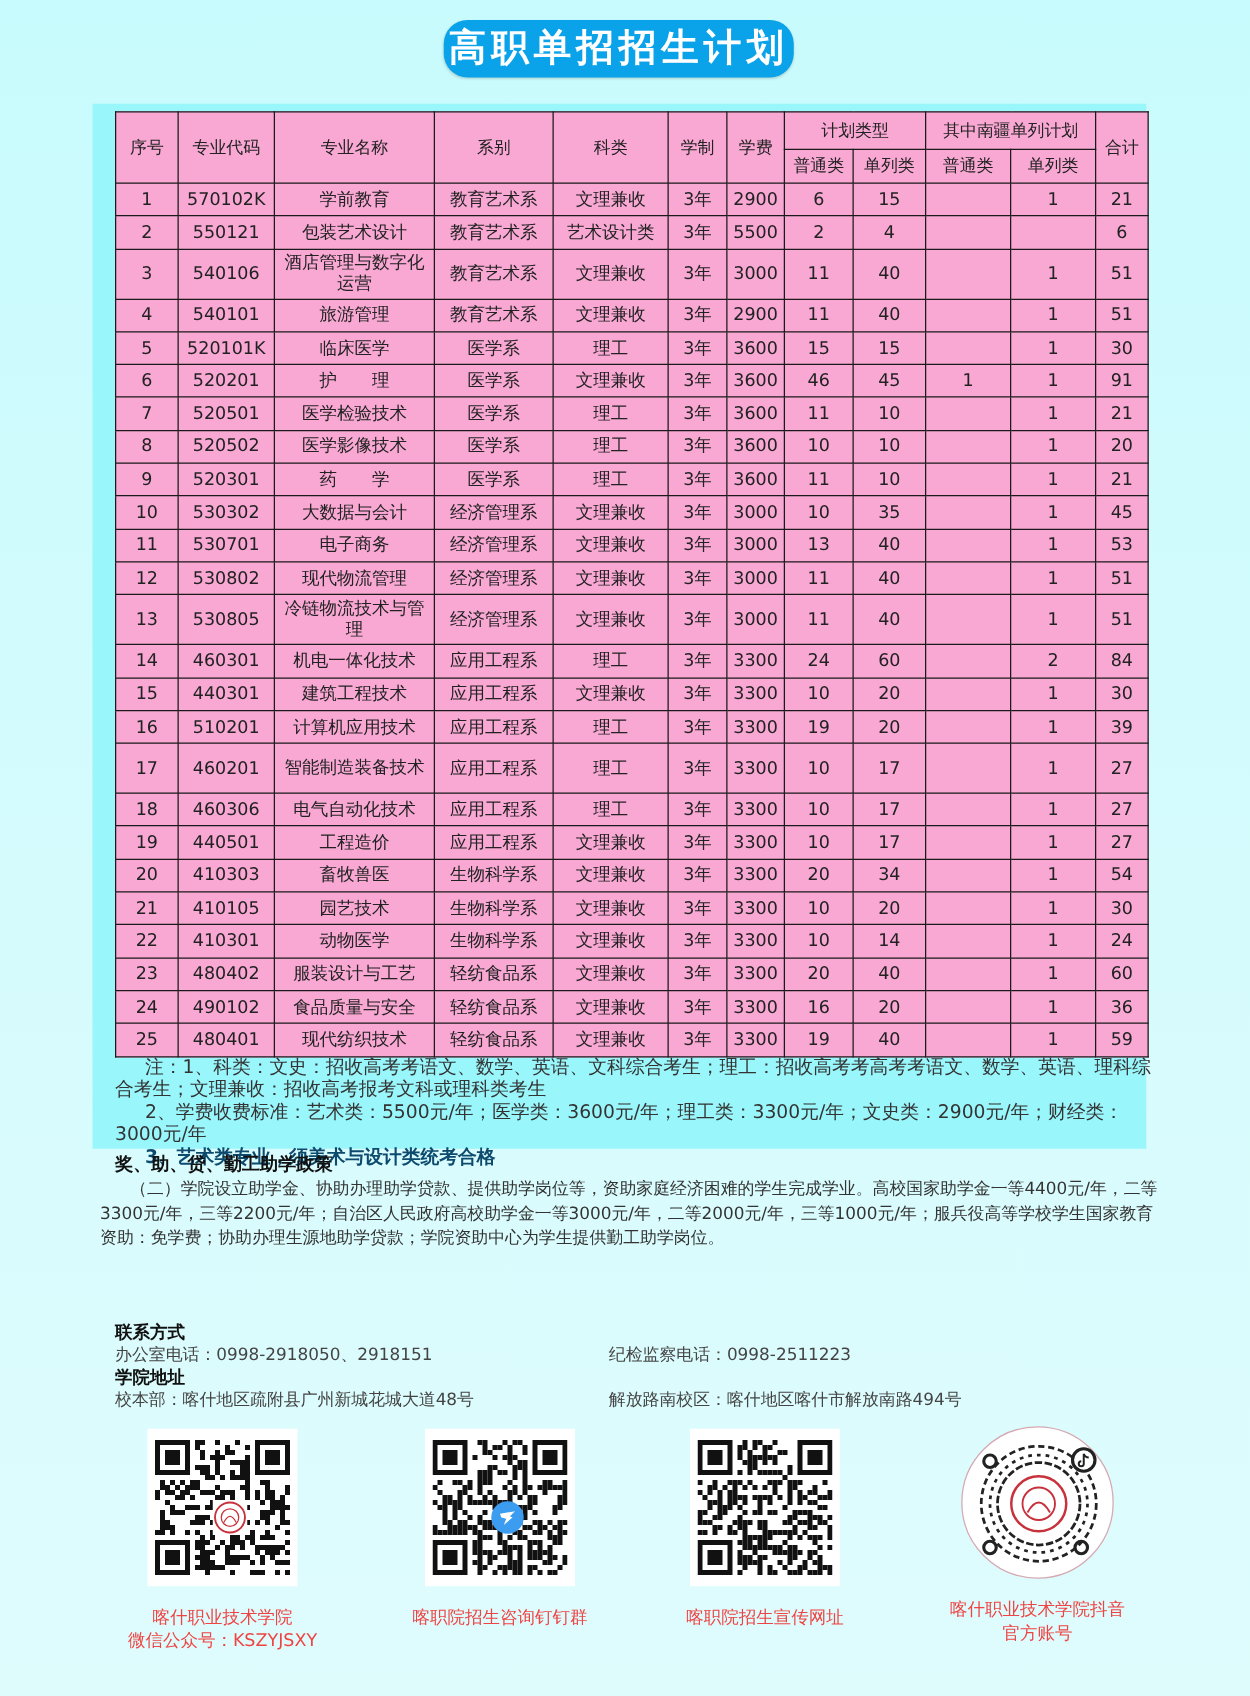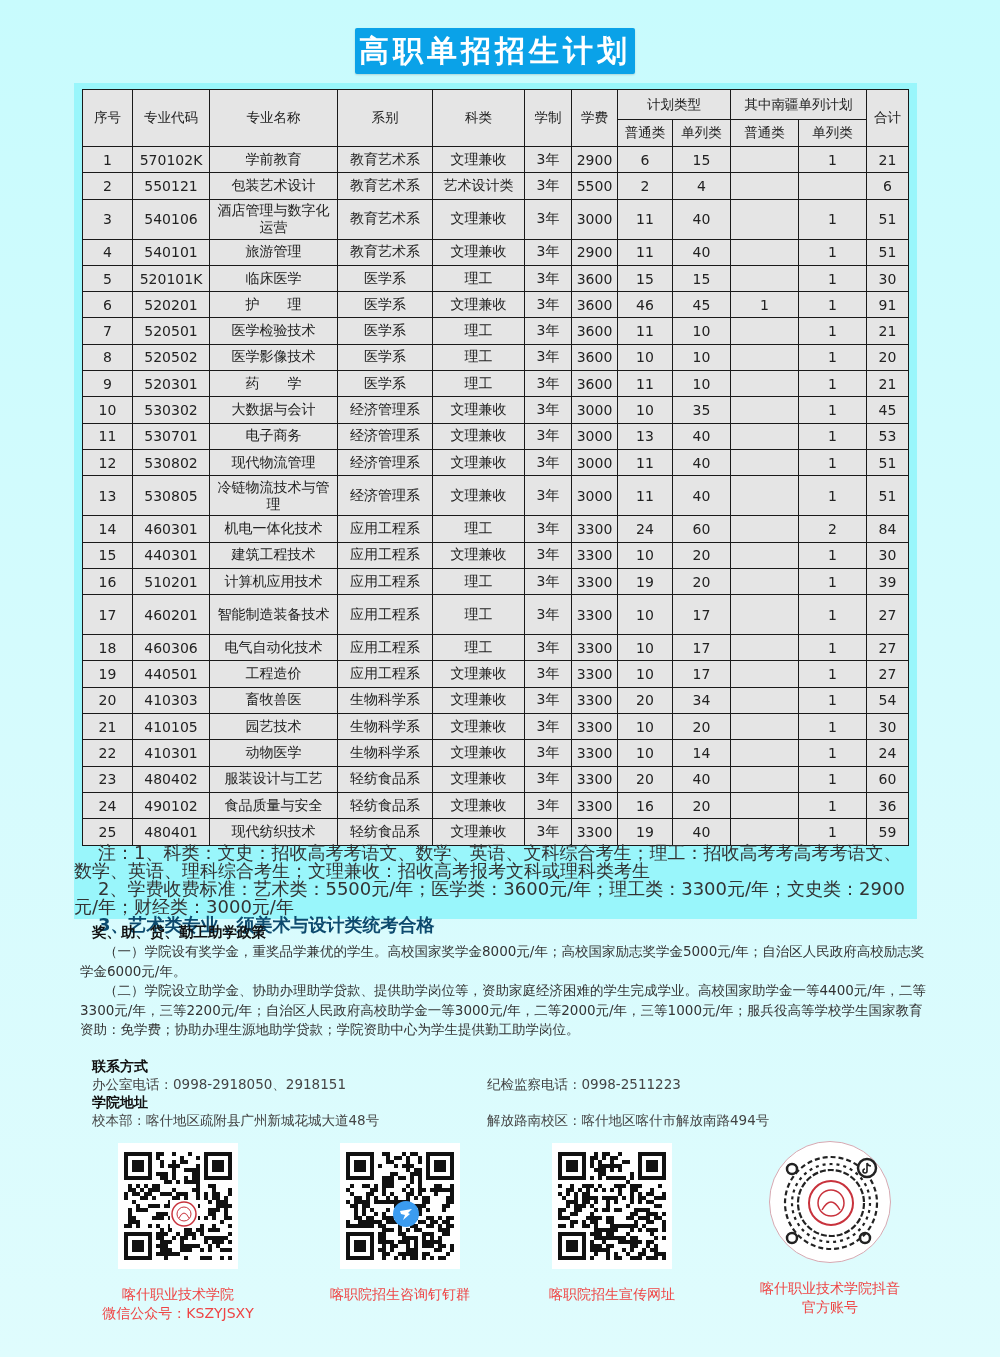--- a/index.html
+++ b/index.html
@@ -6,67 +6,67 @@
   html, body { width: 1000px; height: 1357px; }
   body {
     font-family: "DejaVu Sans", "Liberation Sans", sans-serif;
     background: linear-gradient(180deg, #c8fbfd 0%, #d6fbfd 55%, #dffcfd 100%);
     color: #1a1a1a;
     position: relative;
     overflow: hidden;
   }
   .title-badge {
     position: absolute;
-    left: 355px; top: 28px;
+    left: 355px; top: 16px;
     width: 280px; height: 46px;
     background: #0aa2e8;
-    border-radius: 2px;
+    border-radius: 19px;
     color: #ffffff;
     font-size: 30px;
     font-weight: bold;
     letter-spacing: 4px;
     text-align: center;
     line-height: 46px;
     box-shadow: 0 1px 2px rgba(0,0,0,0.15);
   }
   .table-panel {
     position: absolute;
     left: 74px; top: 83px;
     width: 843px; height: 836px;
     background: #99f6fb;
   }
   table.plan {
     position: absolute;
-    left: 8px; top: 6px;
+    left: 18px; top: 6px;
     width: 826px;
     border-collapse: collapse;
-    background: #e5e5e5;
+    background: #f9a8d4;
     table-layout: fixed;
   }
   table.plan th, table.plan td {
     border: 1.5px solid #1a1a1a;
     text-align: center;
     vertical-align: middle;
     font-weight: normal;
     color: #222;
     padding: 0 1px;
     overflow: hidden;
     white-space: nowrap;
   }
   table.plan th { font-size: 13.5px; }
   table.plan td { font-size: 14px; height: 26.3px; }
   table.plan td.wrap { white-space: normal; line-height: 17px; }
   table.plan tr.tall td { height: 40px; }
   table.plan thead tr.h1 th { height: 30px; }
   table.plan thead tr.h2 th { height: 27px; }
   .notes {
     position: absolute;
-    left: 0; top: 761px;
+    left: 18px; top: 761px;
     width: 832px;
-    font-size: 18px;
+    font-size: 15px;
     line-height: 18px;
     color: #333;
   }
   .notes p { margin: 0; }
   .notes .indent { text-indent: 24px; }
   .notes .red { color: #0c4a6e; font-weight: bold; padding-left: 24px; }
   .policy {
     position: absolute;
     left: 80px; top: 922px;
     width: 850px;
@@ -526,21 +526,20 @@
 
   <div class="notes">
     <p class="indent">注：1、科类：文史：招收高考考语文、数学、英语、文科综合考生；理工：招收高考考高考考语文、数学、英语、理科综合考生；文理兼收：招收高考报考文科或理科类考生</p>
     <p class="indent">2、学费收费标准：艺术类：5500元/年；医学类：3600元/年；理工类：3300元/年；文史类：2900元/年；财经类：3000元/年</p>
     <p class="red">3、艺术类专业，须美术与设计类统考合格</p>
   </div>
 </div>
 
 <div class="policy">
   <h3>奖、助、贷、勤工助学政策</h3>
-  <p class="para">（一）学院设有奖学金，重奖品学兼优的学生。高校国家奖学金8000元/年；高校国家励志奖学金5000元/年；自治区人民政府高校励志奖学金6000元/年。</p>
   <p class="para">（二）学院设立助学金、协助办理助学贷款、提供助学岗位等，资助家庭经济困难的学生完成学业。高校国家助学金一等4400元/年，二等3300元/年，三等2200元/年；自治区人民政府高校助学金一等3000元/年，二等2000元/年，三等1000元/年；服兵役高等学校学生国家教育资助：免学费；协助办理生源地助学贷款；学院资助中心为学生提供勤工助学岗位。</p>
 </div>
 
 <div class="contact">
   <h4>联系方式</h4>
   <div class="row">
     <span class="c1">办公室电话：0998-2918050、2918151</span>
     <span>纪检监察电话：0998-2511223</span>
   </div>
   <h4>学院地址</h4>

